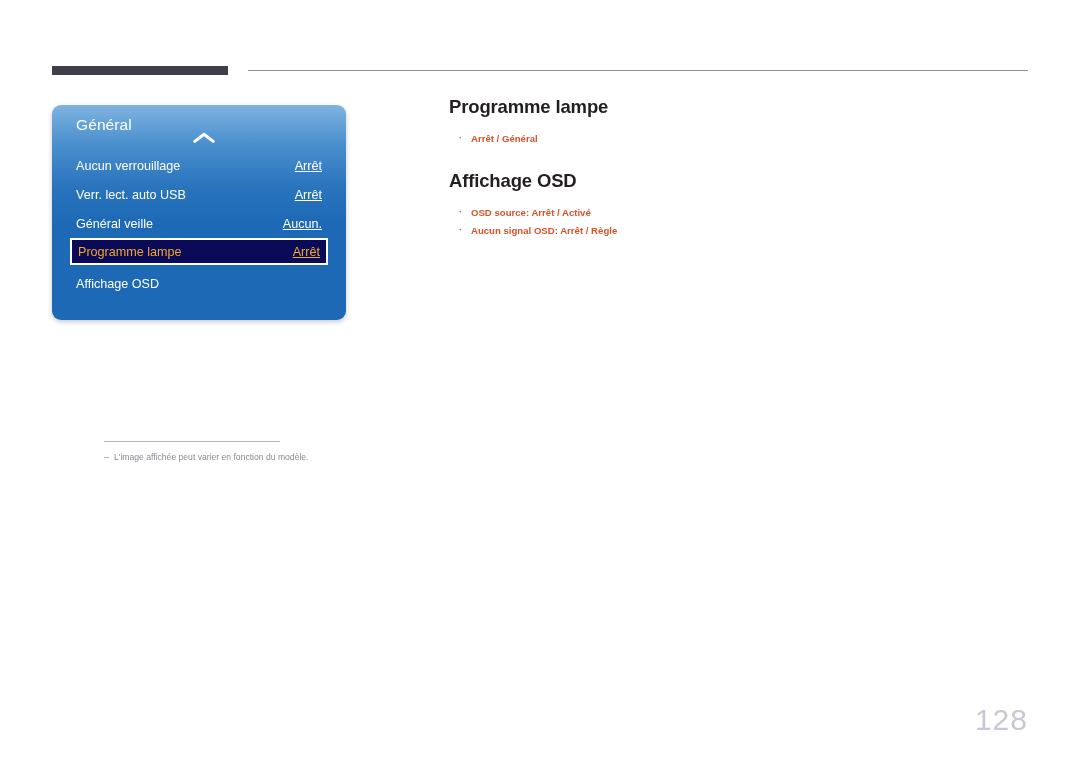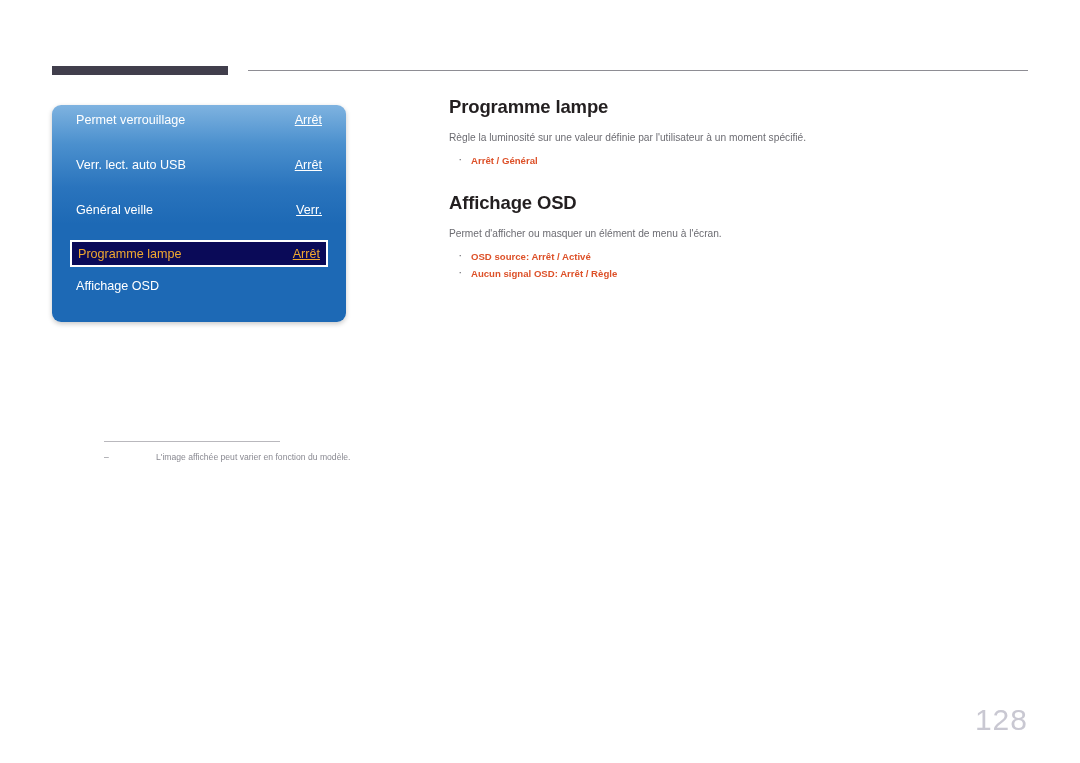--- a/index.html
+++ b/index.html
@@ -95,21 +95,21 @@
     position: relative;
     height: 29px;
     margin: 0 0 0 0;
     display: flex;
     align-items: center;
     padding: 0 24px 0 24px;
     box-sizing: border-box;
     color: #ffffff;
     font-size: 12.6px;
   }
-  .osd-row + .osd-row { margin-top: 16px; }
+  .osd-row + .osd-row { margin-top: 0; }
   .osd-row .lbl { flex: 1 1 auto; white-space: nowrap; }
   .osd-row .val { flex: 0 0 auto; white-space: nowrap; text-decoration: underline; }
 
   .osd-row.selected {
     background: #0a0a58;
     border: 2px solid #ffffff;
     color: #f0a830;
     height: 27px;
     margin-left: 18px;
     margin-right: 18px;
@@ -141,21 +141,21 @@
     align-items: flex-start;
     font-size: 8.6px;
     color: #8a8a92;
     line-height: 1.35;
   }
   .note-dash {
     flex: 0 0 auto;
     width: 10px;
     color: #8a8a92;
   }
-  .note-text { flex: 1 1 auto; margin-left: 42px; }
+  .note-text { flex: 1 1 auto; }
 
   
   .right-col {
     position: absolute;
     left: 449px;
     top: 96px;
     width: 580px;
   }
   .sec-title {
     font-size: 18.5px;
@@ -207,36 +207,44 @@
 <body>
 
 <div class="header-rules">
   <div class="header-bar"></div>
   <div class="header-line"></div>
 </div>
 
 <div class="left-col">
   <div class="osd-panel">
 
+    <div class="osd-head">
+      <div class="osd-head-title">Général</div>
+      <span class="chevron-up">
+        <svg width="22" height="11" viewBox="0 0 22 11" xmlns="http://www.w3.org/2000/svg">
+          <path d="M1.8 9.4 L11 2.2 L20.2 9.4" stroke="#ffffff" stroke-width="3" fill="none" stroke-linecap="round" stroke-linejoin="round"></path>
+        </svg>
+      </span>
+    </div>
 
     <div class="osd-rows">
 
       <div class="osd-row">
-        <span class="lbl">Permet verrouillage</span>
+        <span class="lbl">Aucun verrouillage</span>
         <span class="val">Arrêt</span>
       </div>
 
       <div class="osd-row">
         <span class="lbl">Verr. lect. auto USB</span>
         <span class="val">Arrêt</span>
       </div>
 
       <div class="osd-row">
         <span class="lbl">Général veille</span>
-        <span class="val">Verr.</span>
+        <span class="val">Aucun.</span>
       </div>
 
       <div class="osd-row selected">
         <span class="lbl">Programme lampe</span>
         <span class="val">Arrêt</span>
       </div>
 
       <div class="spacer-row"></div>
 
       <div class="osd-row">
@@ -252,32 +260,30 @@
     <div class="note-line">
       <span class="note-dash">‒</span>
       <span class="note-text">L'image affichée peut varier en fonction du modèle.</span>
     </div>
   </div>
 </div>
 
 <div class="right-col">
 
   <h2 class="sec-title">Programme lampe</h2>
-  <p class="sec-body">Règle la luminosité sur une valeur définie par l'utilisateur à un moment spécifié.</p>
   <ul class="bullets">
     <li class="bullet">
       <span class="bullet-dot">·</span>
       <span class="bullet-text">Arrêt / Général</span>
     </li>
   </ul>
 
   <div class="section-gap"></div>
 
   <h2 class="sec-title">Affichage OSD</h2>
-  <p class="sec-body">Permet d'afficher ou masquer un élément de menu à l'écran.</p>
   <ul class="bullets">
     <li class="bullet">
       <span class="bullet-dot">·</span>
       <span class="bullet-text">OSD source: Arrêt / Activé</span>
     </li>
     <li class="bullet">
       <span class="bullet-dot">·</span>
       <span class="bullet-text">Aucun signal OSD: Arrêt / Règle</span>
     </li>
   </ul>

